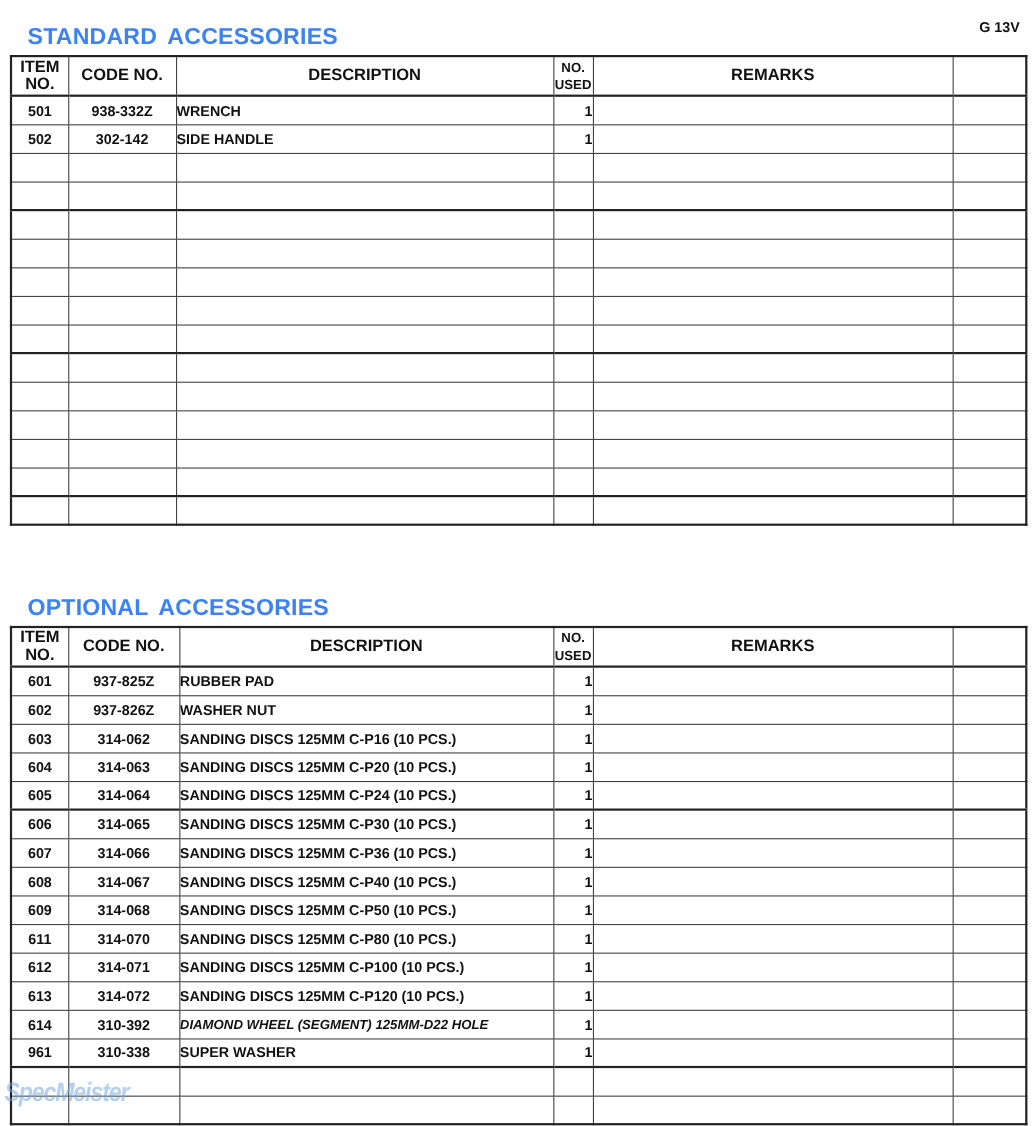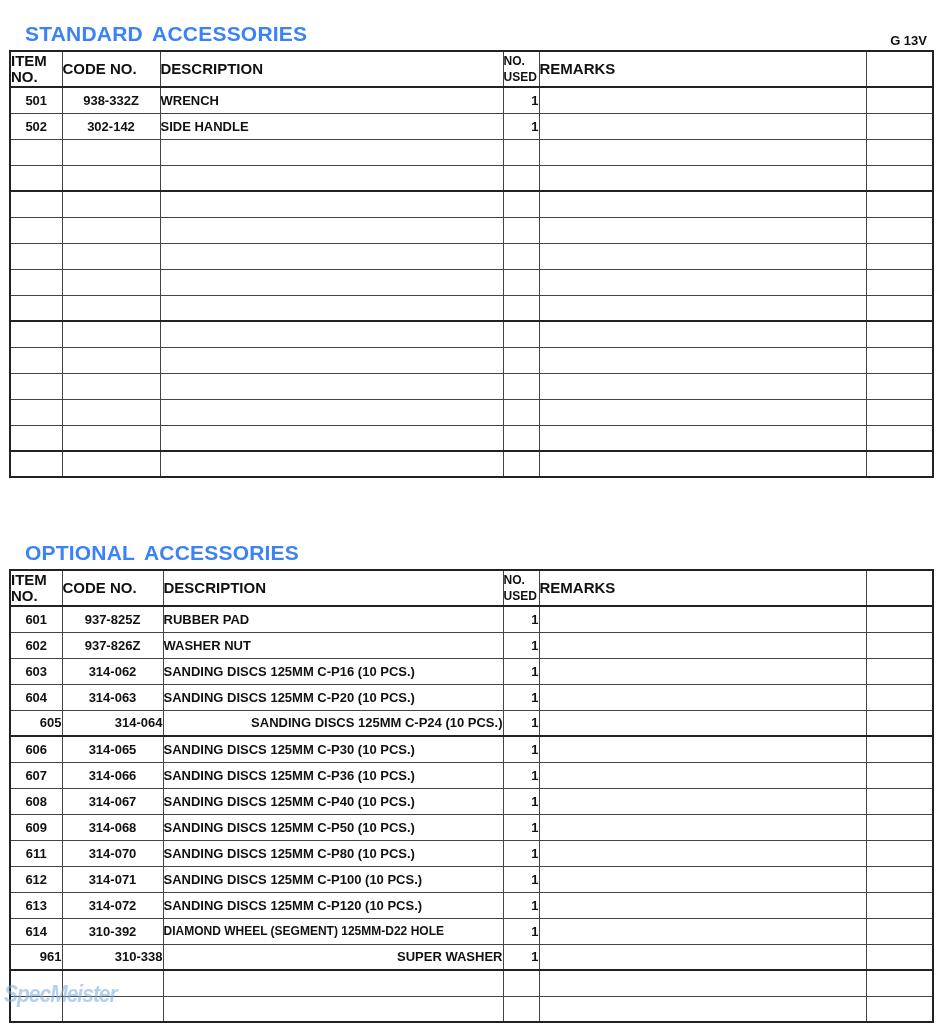--- a/index.html
+++ b/index.html
@@ -5,40 +5,40 @@
   html, body { margin: 0; padding: 0; background: #ffffff; }
   body {
     width: 939px; height: 1024px; position: relative; overflow: hidden;
     font-family: "Liberation Sans", sans-serif; color: #111;
   }
   .section-title {
     position: absolute; left: 25px; font-weight: bold; font-size: 21px;
     letter-spacing: 0.2px; word-spacing: 4px; color: #3b82f6;
   }
   .model-label {
-    position: absolute; right: 12px; top: 33px; font-weight: bold; font-size: 13px;
+    position: absolute; right: 12px; top: 17px; font-weight: bold; font-size: 13px;
   }
   table.acc {
     position: absolute; left: 9px; width: 923px; border-collapse: collapse;
     table-layout: fixed; border: 2px solid #222;
   }
   table.acc th, table.acc td {
     border: 1px solid #444; padding: 0; font-weight: bold; font-size: 13px;
     overflow: hidden; white-space: nowrap;
   }
-  table.acc th { font-size: 15px; text-align: left; line-height: 16px; margin-top: 39px; }
+  table.acc th { font-size: 15px; text-align: center; line-height: 16px; margin-top: 39px; }
   table.acc th.small { font-size: 12px; line-height: 16px; }
   table.acc thead tr { height: 36px; }
   table.acc thead th { border-bottom: 2px solid #222; }
   table.acc tbody tr { height: 26px; padding-left: 35px; }
-  table.acc tbody tr.group-end td { border-bottom: 2px solid #222; text-align: right; }
+  table.acc tbody tr.group-end td { border-bottom: 2px solid #222; }
   td.c-item { text-align: center; }
   td.c-code { text-align: center; }
   td.c-desc { text-align: left; padding-left: 19px; margin-left: 16px; }
-  td.c-desc.thin { font-size: 12px; }
+  td.c-desc.thin { font-size: 12px; font-style: italic; }
   td.c-used { text-align: right; padding-right: 10px; }
   #std-table { top: 50px; }
   #opt-table { top: 569px; }
   .watermark {
     position: absolute; left: 4px; top: 982px; font-size: 21px; font-weight: bold;
     color: rgba(120,170,220,0.55); font-style: italic; letter-spacing: -1px;
     transform: scaleY(1.15);
   }
 </style>
 </head>

